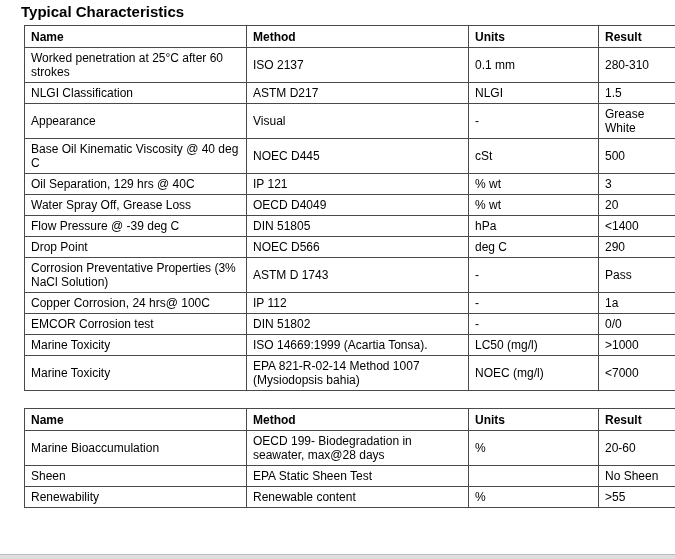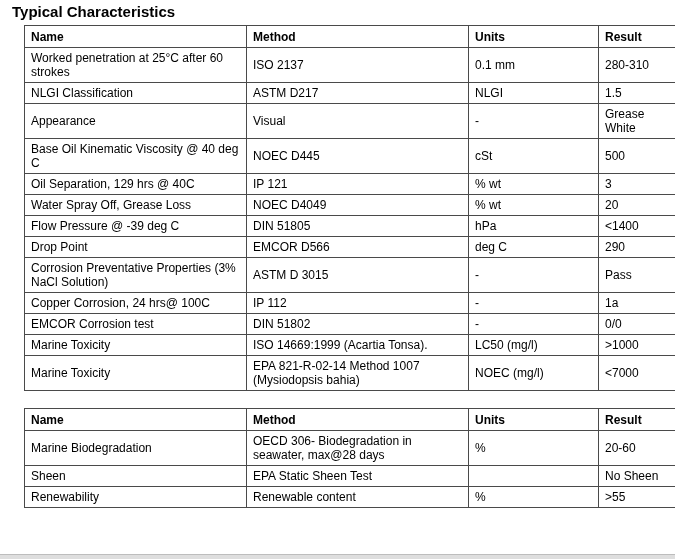--- a/index.html
+++ b/index.html
@@ -17,21 +17,21 @@
   }
   .page {
     position: relative;
     width: 675px;
     height: 559px;
   }
   .title {
     font-size: 15px;
     line-height: 17px;
     font-weight: bold;
-    margin: 3px 0 5px 12px;
+    margin: 3px 0 5px 21px;
     color: #000000;
   }
   table.char-table {
     border-collapse: collapse;
     table-layout: fixed;
     width: 659px;
     margin-left: 24px;
     background: #ffffff;
   }
   table.char-table col.c-name   { width: 222px; }
@@ -117,39 +117,39 @@
           <td>500</td>
         </tr>
         <tr>
           <td>Oil Separation, 129 hrs @ 40C</td>
           <td>IP 121</td>
           <td>% wt</td>
           <td>3</td>
         </tr>
         <tr>
           <td>Water Spray Off, Grease Loss</td>
-          <td>NOEC D4049</td>
+          <td>OECD D4049</td>
           <td>% wt</td>
           <td>20</td>
         </tr>
         <tr>
           <td>Flow Pressure @ -39 deg C</td>
           <td>DIN 51805</td>
           <td>hPa</td>
           <td>&lt;1400</td>
         </tr>
         <tr>
           <td>Drop Point</td>
-          <td>EMCOR D566</td>
+          <td>NOEC D566</td>
           <td>deg C</td>
           <td>290</td>
         </tr>
         <tr>
           <td>Corrosion Preventative Properties (3% NaCl Solution)</td>
-          <td>ASTM D 3015</td>
+          <td>ASTM D 1743</td>
           <td>-</td>
           <td>Pass</td>
         </tr>
         <tr>
           <td>Copper Corrosion, 24 hrs@ 100C</td>
           <td>IP 112</td>
           <td>-</td>
           <td>1a</td>
         </tr>
         <tr>
@@ -183,22 +183,22 @@
   <thead>
         <tr>
           <th>Name</th>
           <th>Method</th>
           <th>Units</th>
           <th>Result</th>
         </tr>
       </thead>
       <tbody>
         <tr>
-          <td>Marine Biodegradation</td>
-          <td>OECD 306- Biodegradation in seawater, max@28 days</td>
+          <td>Marine Bioaccumulation</td>
+          <td>OECD 199- Biodegradation in seawater, max@28 days</td>
           <td>%</td>
           <td>20-60</td>
         </tr>
         <tr>
           <td>Sheen</td>
           <td>EPA Static Sheen Test</td>
           <td></td>
           <td>No Sheen</td>
         </tr>
         <tr>

